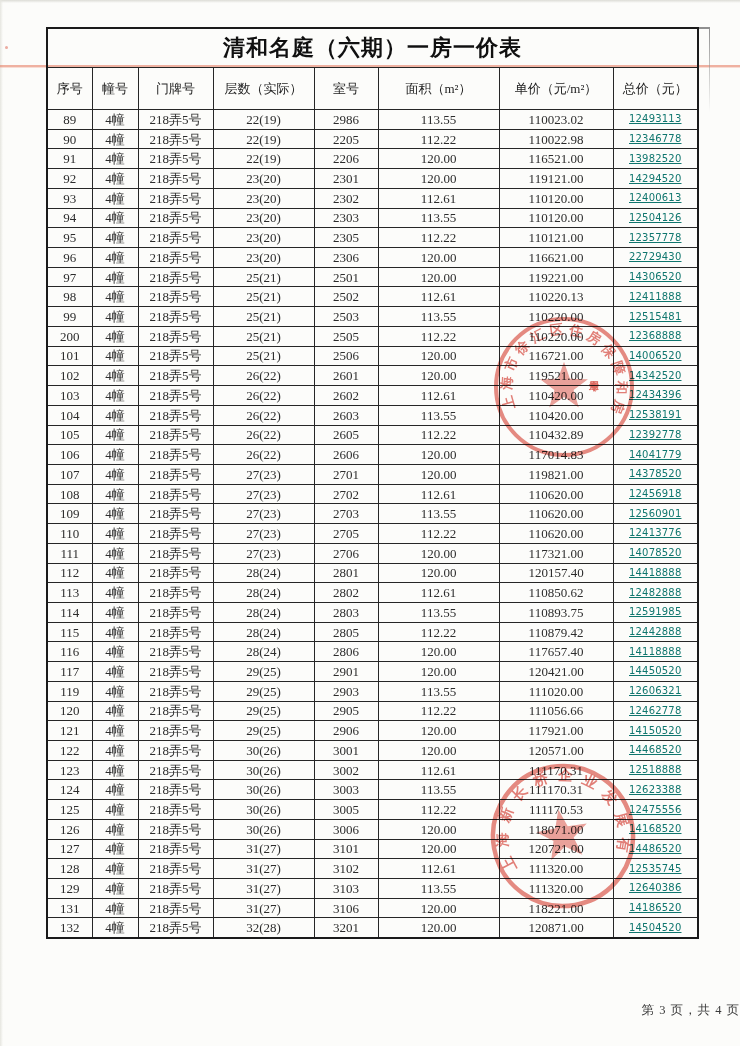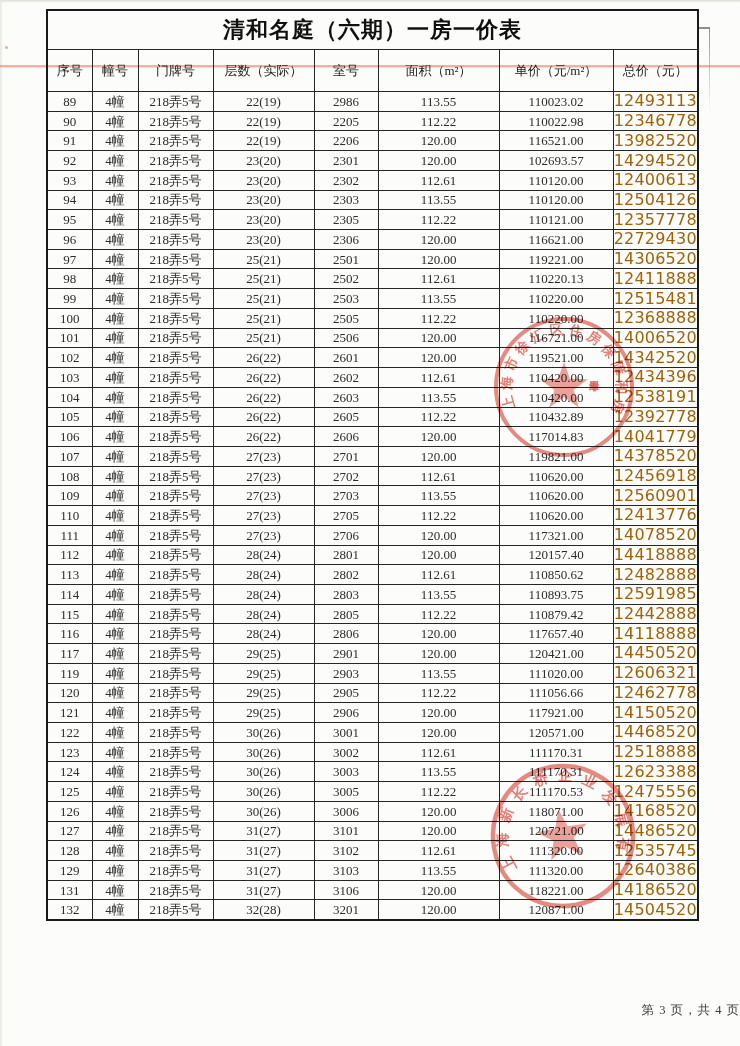--- a/index.html
+++ b/index.html
@@ -13,31 +13,31 @@
   .redline{position:absolute;left:0;top:65px;width:740px;height:1.6px;
            background:rgba(228,114,88,0.55);}
   .redline2{position:absolute;left:0;top:66.6px;width:740px;height:1px;
             background:rgba(240,160,140,0.35);}
   .corner-h{position:absolute;left:697px;top:27px;width:13px;height:1.8px;background:#8f8f8f;}
   .corner-v{position:absolute;left:708.5px;top:27px;width:1.8px;height:85px;
             background:linear-gradient(#8f8f8f,rgba(143,143,143,0));}
   .red-dot{position:absolute;left:5px;top:46px;width:3px;height:3px;border-radius:50%;
            background:rgba(220,90,70,0.5);}
 
-  table.price{position:absolute;left:46px;top:9px;width:651px;
+  table.price{position:absolute;left:46px;top:27px;width:651px;
               border-collapse:collapse;table-layout:fixed;
               border:2px solid #1a1a1a;padding-left:32px;}
   .price th,.price td{border:1px solid #262626;text-align:center;vertical-align:middle;
               padding:0;color:#2c2c2c;overflow:hidden;white-space:nowrap;}
   .title-row th{height:38px;font-size:22px;font-weight:bold;color:#101010;letter-spacing:1px;}
   .header-row th{height:41px;font-size:13px;font-weight:normal;color:#222;}
   .price tbody tr{height:19.72px;}
   .price tbody td{font-size:13px;line-height:1;}
   .price tbody td:last-child{font-family:"DejaVu Sans","Liberation Sans",sans-serif;
-              font-size:16px;letter-spacing:0.2px;color:#a16207;}
+              font-size:10px;letter-spacing:0.2px;color:#0f766e;text-decoration:underline;}
 
   .footer{position:absolute;left:0;right:0;top:1002px;text-align:right;
           font-size:12.5px;color:#3a3a3a;letter-spacing:1px;}
 
   .stamp{position:absolute;mix-blend-mode:multiply;opacity:0.85;}
   .stamp .ring{fill:none;stroke:#d8493e;stroke-opacity:0.75;}
   .stamp .star{fill:#d8493e;fill-opacity:0.6;}
   .stamp text{fill:#d8493e;fill-opacity:0.82;
               font-family:"Liberation Serif","DejaVu Serif",serif;font-weight:bold;}
   #stamp-company{transform:rotate(-10deg);}
@@ -112,21 +112,21 @@
           <td>116521.00</td>
           <td>13982520</td>
         </tr>
         <tr>
           <td>92</td>
           <td>4幢</td>
           <td>218弄5号</td>
           <td>23(20)</td>
           <td>2301</td>
           <td>120.00</td>
-          <td>102693.57</td>
+          <td>119121.00</td>
           <td>14294520</td>
         </tr>
         <tr>
           <td>93</td>
           <td>4幢</td>
           <td>218弄5号</td>
           <td>23(20)</td>
           <td>2302</td>
           <td>112.61</td>
           <td>110120.00</td>
@@ -186,21 +186,21 @@
           <td>99</td>
           <td>4幢</td>
           <td>218弄5号</td>
           <td>25(21)</td>
           <td>2503</td>
           <td>113.55</td>
           <td>110220.00</td>
           <td>12515481</td>
         </tr>
         <tr>
-          <td>100</td>
+          <td>200</td>
           <td>4幢</td>
           <td>218弄5号</td>
           <td>25(21)</td>
           <td>2505</td>
           <td>112.22</td>
           <td>110220.00</td>
           <td>12368888</td>
         </tr>
         <tr>
           <td>101</td>

